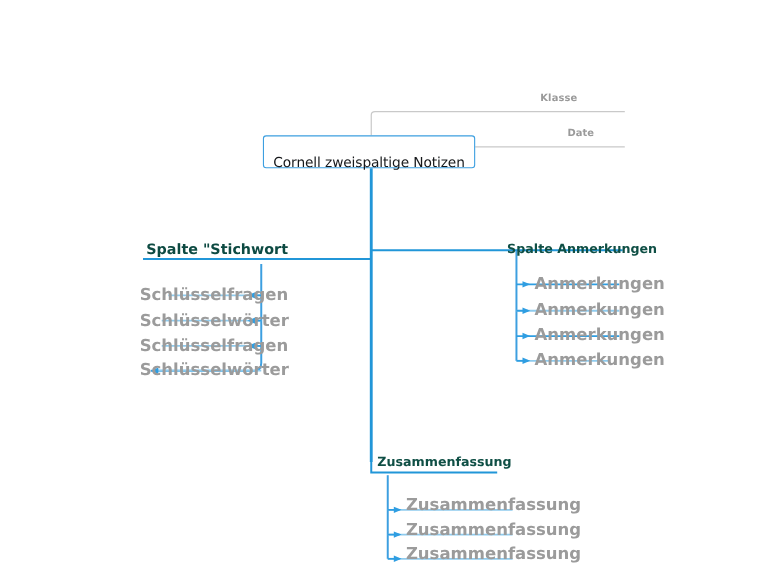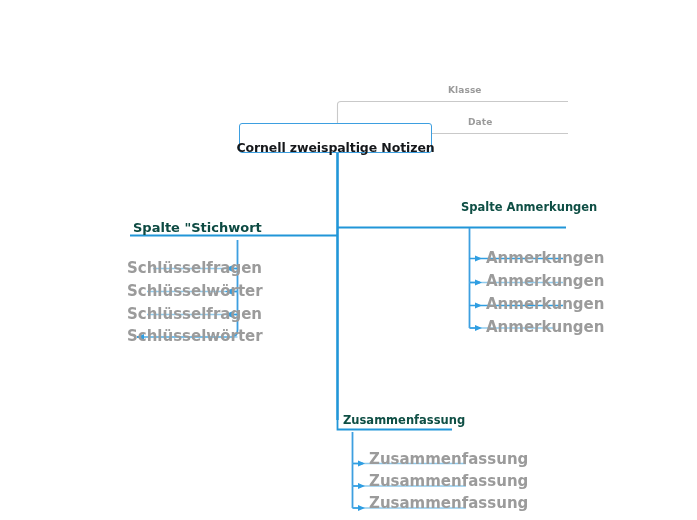--- a/index.html
+++ b/index.html
@@ -35,54 +35,54 @@
     box-sizing: border-box;
     border: 1.5px solid #3d9fe0;
     border-radius: 3px;
     background: #ffffff;
     display: flex;
     align-items: center;
     justify-content: center;
   }
   .root-node .root-label {
     font-size: 12.5px;
-    font-weight: bold;
+    font-weight: normal;
     color: #15171a;
     letter-spacing: -0.1px;
     white-space: nowrap;
     margin-top: 18px;
   }
 
   
   .meta-label {
     position: absolute;
     font-size: 9px;
     font-weight: bold;
     color: #9a9a9a;
     letter-spacing: 0.1px;
     white-space: nowrap;
-    text-align: left;
+    text-align: center;
   }
   #meta-klasse { left: 448px; top: 85px; width: 120px; }
   #meta-date   { left: 468px; top: 117px; width: 120px; }
 
   
   .branch-head {
     position: absolute;
     font-size: 11.5px;
     font-weight: bold;
     color: #0f4f45;
     white-space: nowrap;
   }
   #head-stichwort {
     left: 133px; top: 220px;
     font-size: 13px;
     color: #0d4a42;
   }
-  #head-anmerkungen { left: 461px; top: 200px; }
+  #head-anmerkungen { left: 461px; top: 219px; }
   #head-zusammen    { left: 343px; top: 413px; }
 
   
   .leaf {
     position: absolute;
     font-size: 15px;
     font-weight: bold;
     color: #9b9b9b;
     white-space: nowrap;
   }

